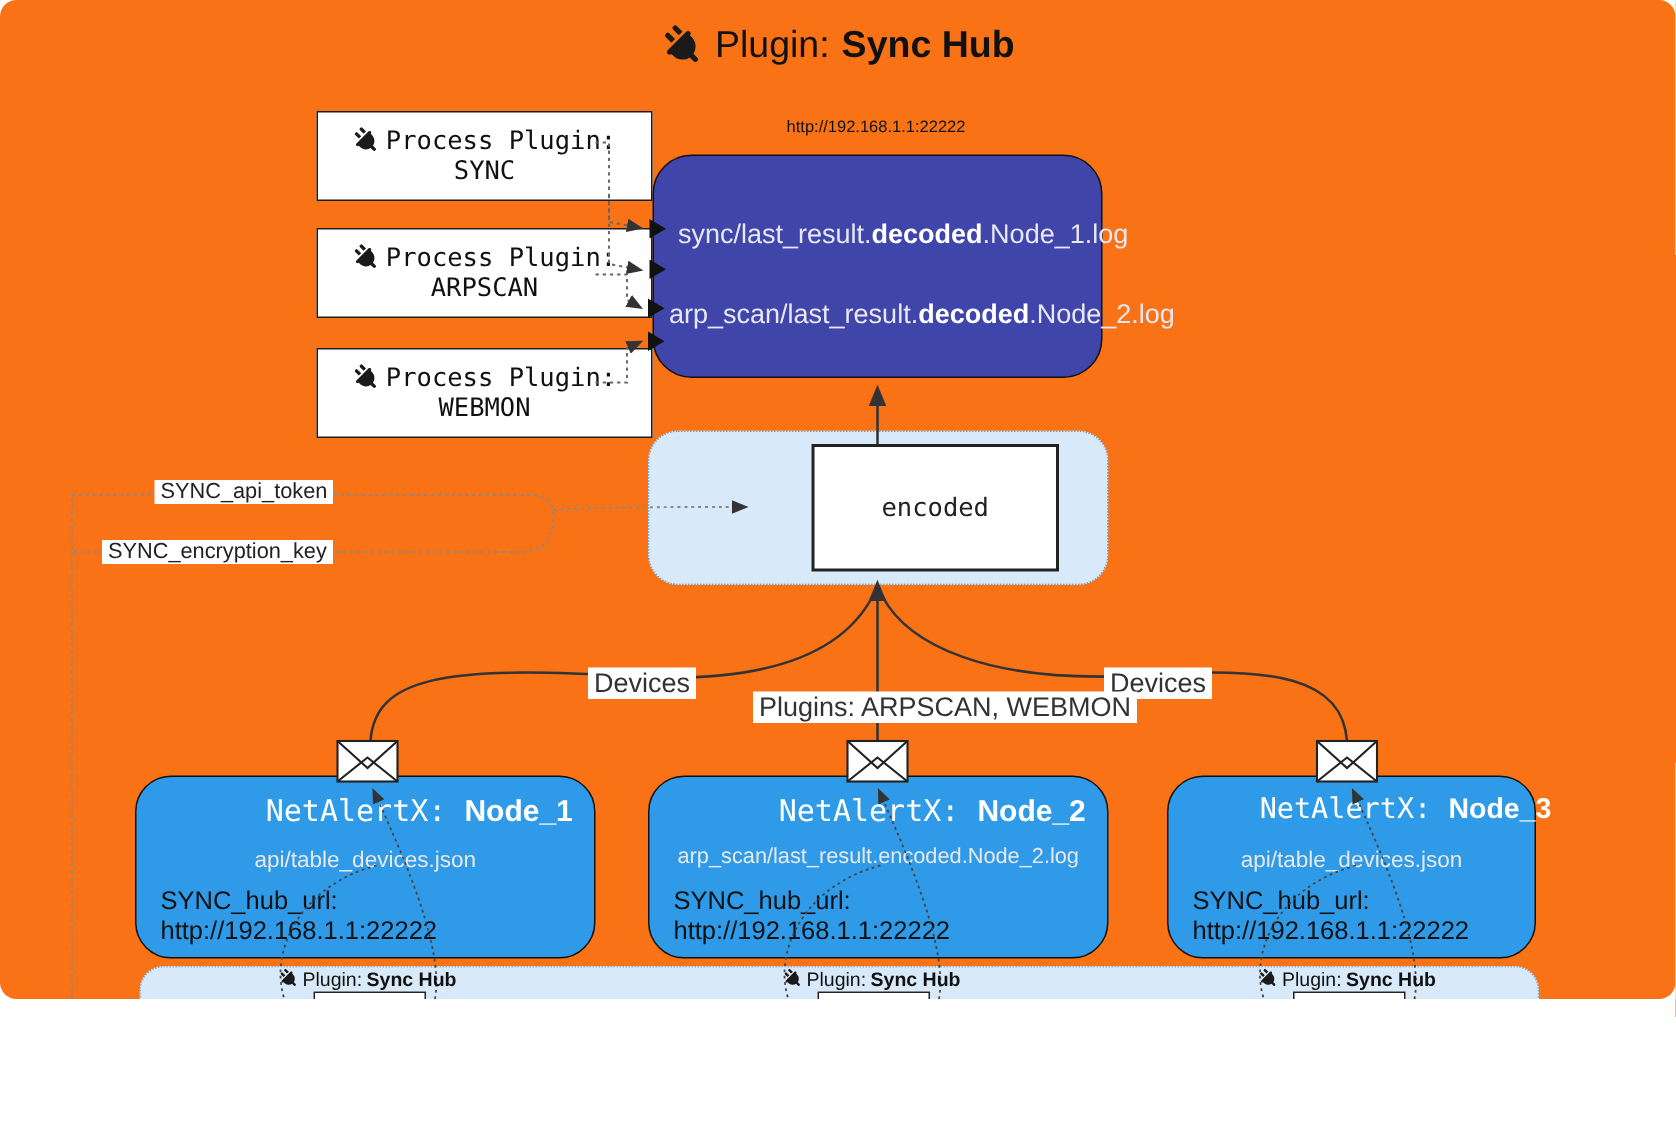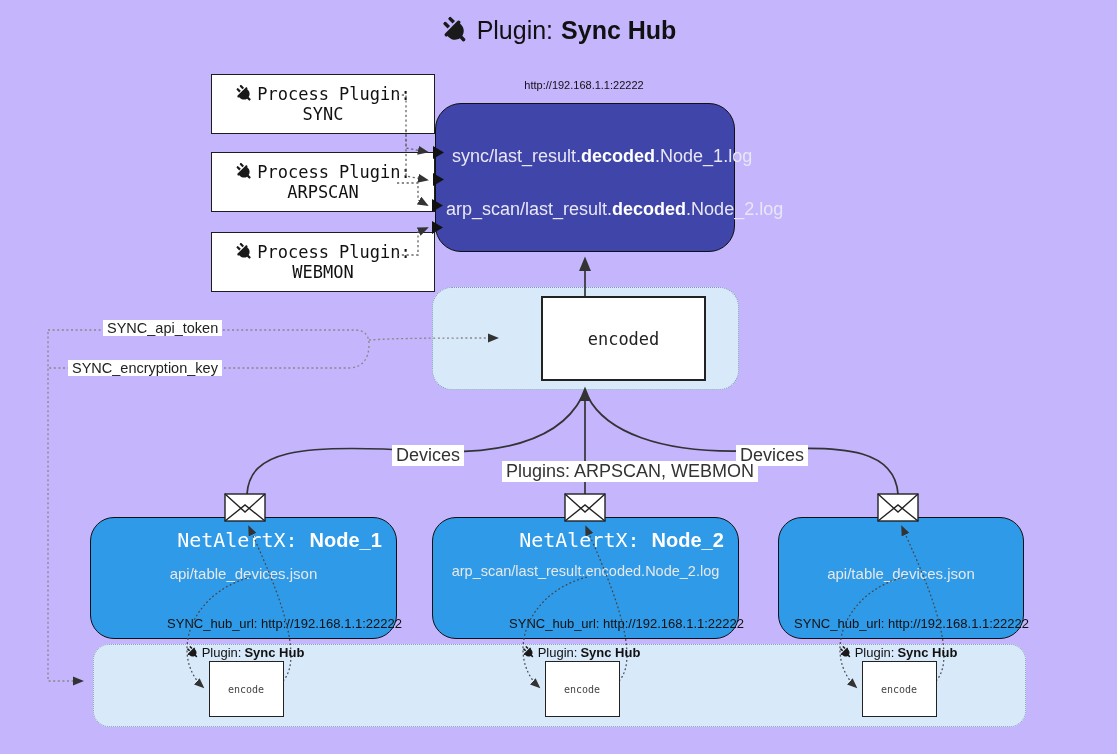--- a/index.html
+++ b/index.html
@@ -1,17 +1,17 @@
 <!DOCTYPE html>
 <html><head>
 <meta charset="utf-8">
 <style>
   html,body{margin:0;padding:0;background:#fff;}
-  .canvas{position:relative;width:1117px;height:754px;background:#c4b5fd;overflow:hidden;
-          font-family:"Liberation Sans","DejaVu Sans",sans-serif;color:#111;}
+  .canvas{position:relative;width:1117px;height:666px;background:#f97316;overflow:hidden;
+          font-family:"Liberation Sans","DejaVu Sans",sans-serif;color:#111;border-radius:11px;}
   .abs{position:absolute;}
   .mono{font-family:"DejaVu Sans Mono","Liberation Mono",monospace;margin-left:36px;}
   svg.overlay{position:absolute;left:0;top:0;z-index:2;pointer-events:none;}
   .lbl{position:absolute;z-index:3;background:#fff;padding:0 4px;white-space:nowrap;}
 
   
   .title{left:0;top:16px;width:100%;text-align:center;z-index:1;}
   .title .inner{display:inline-flex;align-items:center;gap:8px;font-size:25px;}
   .title .bold{font-weight:700;}
 
@@ -45,21 +45,21 @@
 
   
   .edge{font-size:18px;color:#333;}
 
   
   .node{top:517px;height:120px;background:var(--node,#2f9ae8);border:1.7px solid #111;
         border-radius:24px;z-index:1;color:#fff;}
   .node-title{position:absolute;left:0;top:10px;width:100%;text-align:center;font-size:20px;white-space:nowrap;}
   .node-title .bold{font-weight:700;font-family:"Liberation Sans",sans-serif;}
   .node-line{position:absolute;left:0;width:100%;text-align:center;color:#e8e8e8;white-space:nowrap;}
-  .node-url{position:absolute;left:6px;bottom:7px;width:100%;text-align:right;font-size:13px;color:#111;}
+  .node-url{position:absolute;left:16px;bottom:7px;width:100%;text-align:left;font-size:17px;color:#111;}
 
   
   .band{left:93px;top:644px;width:931px;height:81px;background:var(--band,#d8e9fa);
         border:1.7px dotted #8fa6bd;border-radius:16px;z-index:1;}
   .enc-lbl{top:645px;width:180px;margin-left:-90px;text-align:center;font-size:13px;color:#111;z-index:3;
            display:flex;align-items:center;justify-content:center;gap:3px;white-space:nowrap;}
   .enc-lbl .bold{font-weight:700;}
   .enc-box{top:661px;width:73px;height:54px;margin-left:-36.5px;background:#fff;border:1.8px solid #222;
            display:flex;align-items:center;justify-content:center;font-size:10px;color:#444;z-index:3;}
 </style>
@@ -138,20 +138,21 @@
     <div class="node-title mono"><span>NetAlertX: </span><span class="bold">Node_1</span></div>
     <div class="node-line" style="top:47px;font-size:15px">api/table_devices.json</div>
     <div class="node-url">SYNC_hub_url: http://192.168.1.1:22222</div>
   </div>
   <div class="abs node" style="left:432px;width:305px">
     <div class="node-title mono"><span>NetAlertX: </span><span class="bold">Node_2</span></div>
     <div class="node-line" style="top:45px;font-size:14.5px">arp_scan/last_result.encoded.Node_2.log</div>
     <div class="node-url">SYNC_hub_url: http://192.168.1.1:22222</div>
   </div>
   <div class="abs node" style="left:778px;width:244px">
+    <div class="node-title mono" style="font-size:19px"><span>NetAlertX: </span><span class="bold">Node_3</span></div>
     <div class="node-line" style="top:47px;font-size:15px">api/table_devices.json</div>
     <div class="node-url">SYNC_hub_url: http://192.168.1.1:22222</div>
   </div>
 
   <div class="abs band"></div>
   <div class="abs enc-lbl" style="left:245px">
     <span class="plug">
         <svg width="13" height="13" viewBox="0 0 384 512">
           <path fill="#1a1a1a" d="M320 32a32 32 0 1 0-64 0v96h64V32zM192 32a32 32 0 1 0-64 0v96h64V32zM32 160c-17.7 0-32 14.3-32 32s14.3 32 32 32v32c0 77.4 55 142 128 156.8V480c0 17.7 14.3 32 32 32s32-14.3 32-32v-67.2C297 398 352 333.4 352 256v-32c17.7 0 32-14.3 32-32s-14.3-32-32-32H32z"></path>
         </svg>

